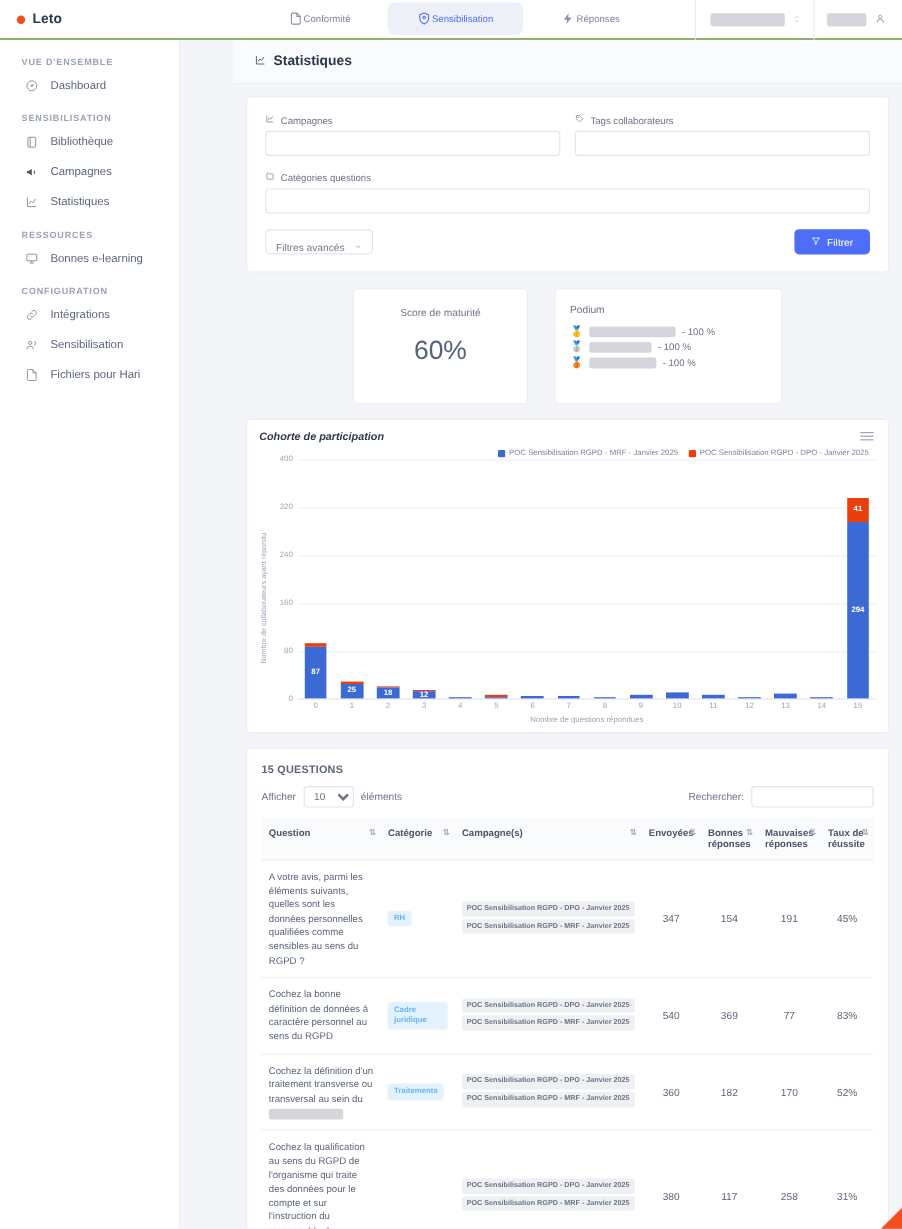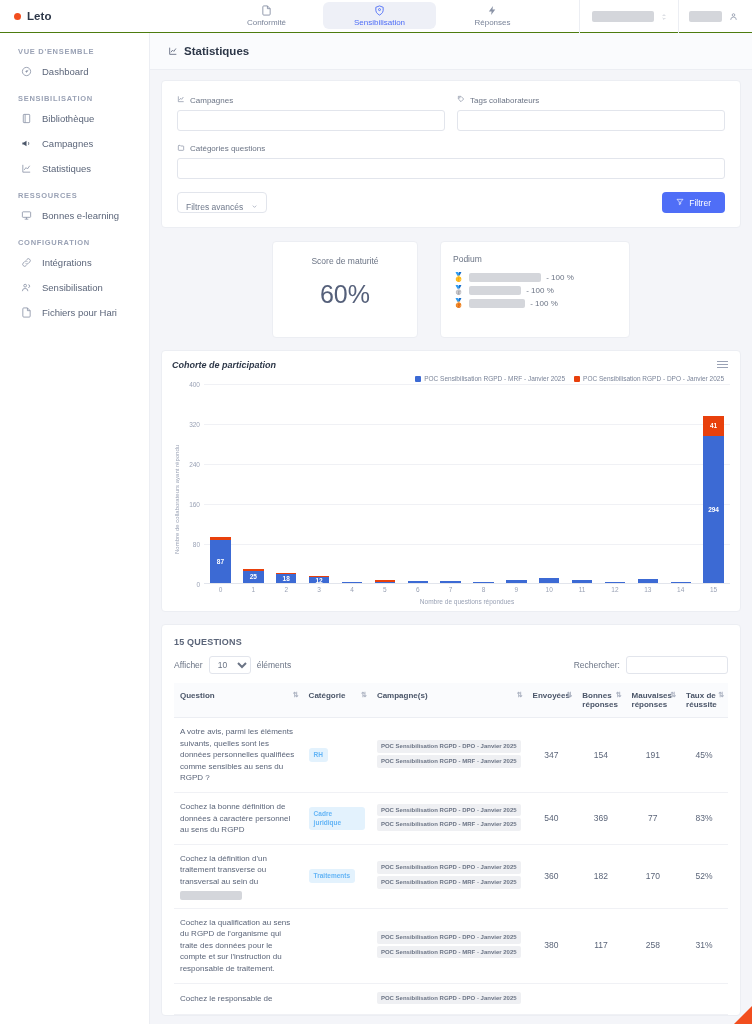--- a/index.html
+++ b/index.html
@@ -20,21 +20,21 @@
   }
   .brand {
     display: flex; align-items: center; gap: 6px;
     padding: 0 14px; width: 150px;
   }
   .brand-dot { width: 7px; height: 7px; border-radius: 50%; background: #f24e1e; }
   .brand-name { font-size: 11.5px; color: #2d3748; font-weight: 600; letter-spacing: .1px; }
 
   .nav-tabs { display: flex; align-items: stretch; margin-left: 60px; }
   .nav-tab {
-    width: 113px; display: flex; flex-direction: column;
+    width: 113px; display: flex; flex-direction: row;
     align-items: center; justify-content: center; gap: 1px;
     font-size: 8px; color: #7a8499; cursor: pointer;
     border-radius: 6px; margin: 2px 0 3px;
   }
   .nav-tab .nt-ico { height: 13px; display: flex; align-items: center; }
   .nav-tab.active { background: #eef0f7; color: #4f6ef7; }
   .nav-tab.active .nt-ico svg { stroke: #4f6ef7; fill: none; }
 
   .topbar-right {
     margin-left: auto; display: flex; align-items: center;
@@ -45,21 +45,21 @@
     border-left: 1px solid #eceef3;
   }
   .redact { background: #d4d6db; border-radius: 2px; display: inline-block; }
   .tb-user {
     display: flex; align-items: center; gap: 7px;
     padding: 0 14px 0 10px; height: 33px;
     border-left: 1px solid #eceef3;
   }
 
   
-  .layout { display: flex; height: calc(1024px - 33px); }
+  .layout { display: flex; height: calc(1024px - 33px); gap: 44px; }
 
   
   .sidebar {
     width: 150px; background: #ffffff; flex: none;
     padding: 14px 0 0 0; border-right: 1px solid #eceef3;
   }
   .side-section {
     font-size: 7.5px; letter-spacing: .7px; color: #9aa2b5;
     font-weight: 700; padding: 0 0 0 18px; margin: 10px 0 3px;
   }
@@ -117,21 +117,21 @@
     color: #fff; background: #4f6ef7; border: none;
     border-radius: 4px; cursor: pointer;
     font-family: "Liberation Sans", sans-serif;
   }
   .f-label-space { margin-top: 13px; }
 
   
   .kpi-row { display: flex; gap: 22px; justify-content: center; margin: 13px 0 0; }
   .kpi-card { width: 146px; height: 97px; padding: 14px 12px; }
   .kpi-title { font-size: 8.5px; color: #6b7485; text-align: center; }
-  .kpi-value { font-size: 25px; color: #55607a; text-align: center; margin-top: 14px; font-weight: 400; }
+  .kpi-value { font-size: 22px; color: #55607a; text-align: center; margin-top: 14px; font-weight: 400; }
 
   .podium-card { width: 190px; height: 97px; padding: 12px 12px; }
   .podium-title { font-size: 8.5px; color: #6b7485; }
   .podium-list { margin-top: 9px; display: flex; flex-direction: column; gap: 4px; }
   .podium-row { display: flex; align-items: center; gap: 5px; font-size: 8px; color: #6b7485; }
   .medal { font-size: 9px; line-height: 1; }
 
   
   .chart-card { margin: 12px 11px 0; padding: 8px 10px 6px; }
   .chart-head { display: flex; align-items: center; justify-content: space-between; font-style: italic; }

